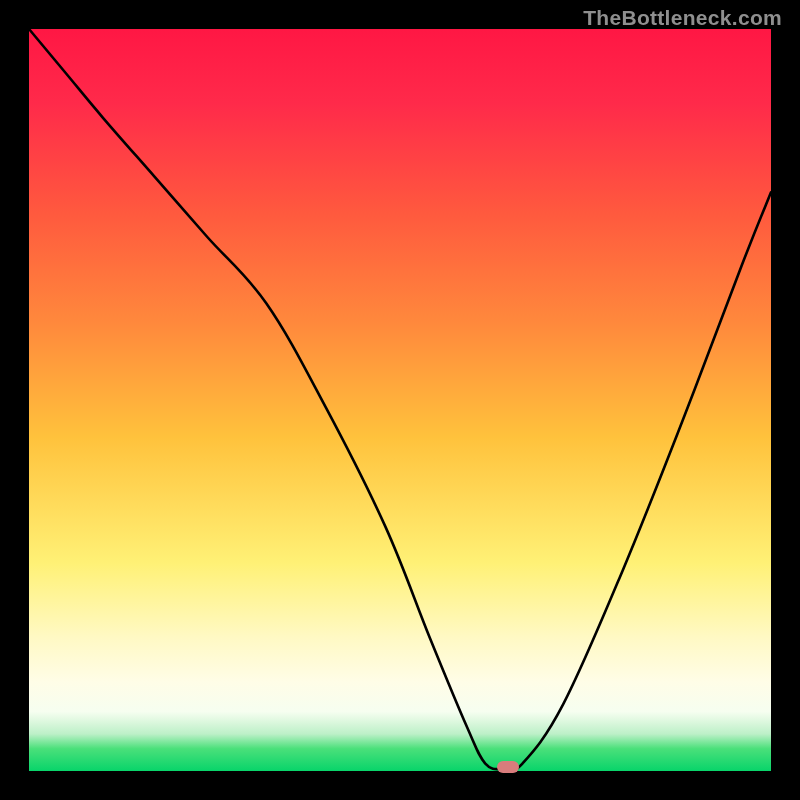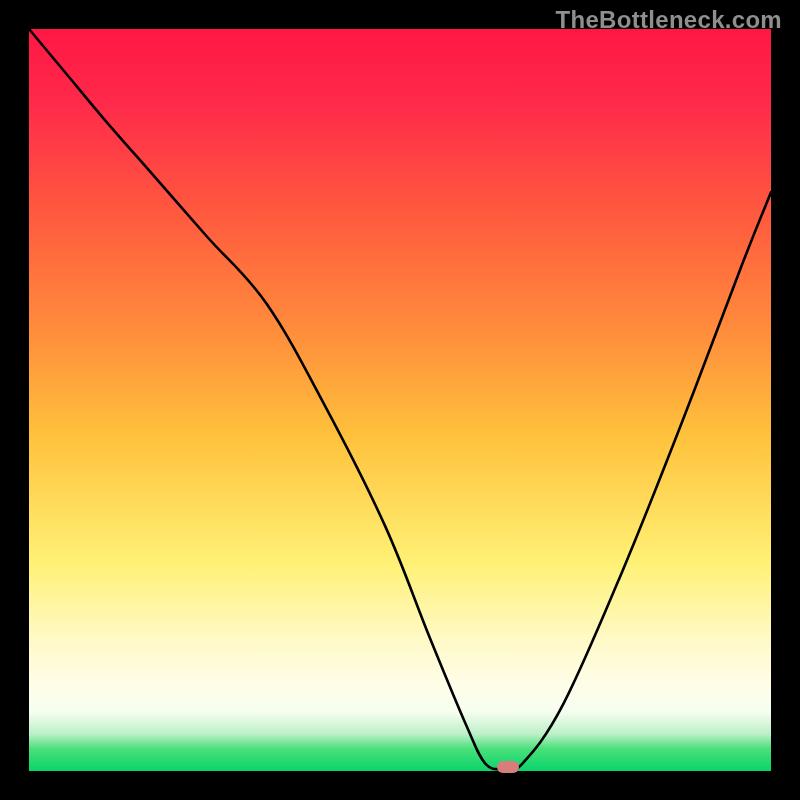--- a/index.html
+++ b/index.html
@@ -53,21 +53,21 @@
     background: #d87c7c;
     border-radius: 6px;
     transform: translate(-50%, -50%);
   }
   .watermark {
     position: absolute;
     top: 6px;
     right: 18px;
     color: #8f8f8f;
     font-family: Arial, Helvetica, sans-serif;
-    font-size: 24px;
+    font-size: 21px;
     font-weight: 600;
     letter-spacing: 0.3px;
     user-select: none;
   }
 </style>
 </head>
 <body>
 
 <div class="frame">
 

